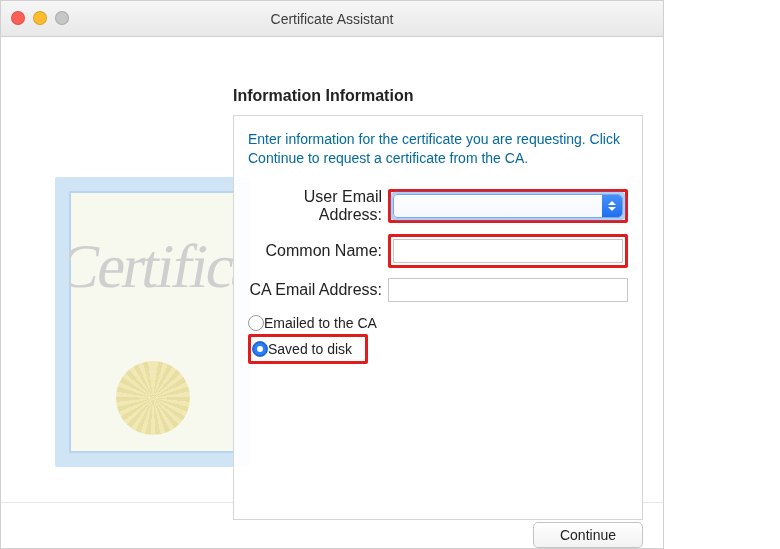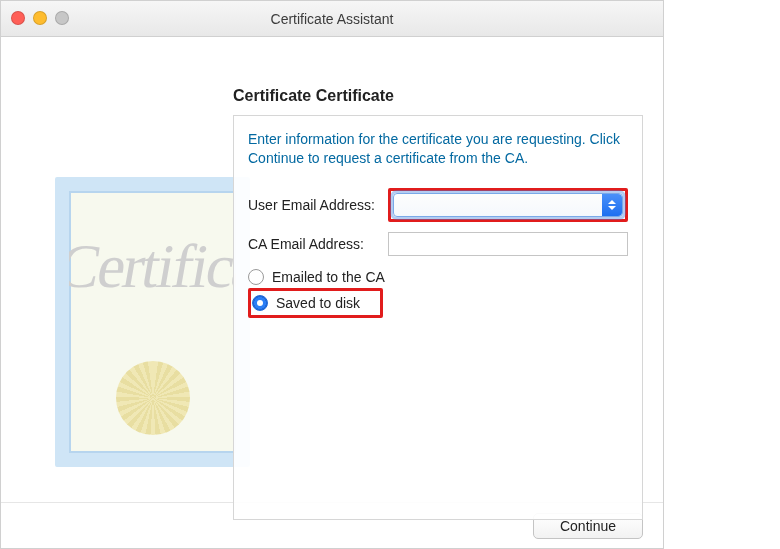--- a/index.html
+++ b/index.html
@@ -36,55 +36,55 @@
       background: repeating-conic-gradient(#efe6af 0 8deg, #e6db98 8deg 16deg);
       filter: opacity(.9);
     }
     .panel {
       position: absolute; left: 232px; top: 50px; right: 20px;
     }
     .panel h2 { font-size: 16px; font-weight: 700; margin-bottom: 10px; color: #222; }
     .panel-box { border: 1px solid #d6d6d6; padding: 14px 14px 18px; min-height: 405px; background: rgba(255,255,255,.92); }
     .intro { font-size: 14px; color: #0369a1; line-height: 1.35; margin-bottom: 20px; }
     .form-row { display: flex; align-items: center; margin-bottom: 10px; }
-    .lbl { width: 140px; text-align: left; font-size: 14px; color: #222; padding-right: 6px; }
+    .lbl { width: 140px; text-align: right; font-size: 16px; color: #222; padding-right: 6px; }
     .ctrl { flex: 1; }
     .hl { border: 3px solid #e11c1c; padding: 2px; border-radius: 2px; }
     .combo {
       position: relative; width: 100%; height: 24px;
       border: 1px solid #7aa9e8; border-radius: 4px;
       box-shadow: 0 0 0 3px rgba(65,128,222,.4);
       background: linear-gradient(#fdfdfd, #f5f8fd);
     }
     .combo .btn {
       position: absolute; right: 0; top: 0; width: 20px; height: 100%;
       background: linear-gradient(#4a90f9, #1e6ff0);
       border-top-right-radius: 4px; border-bottom-right-radius: 4px;
       display: flex; flex-direction: column; justify-content: center; align-items: center;
     }
     .combo .btn .u, .combo .btn .d { width: 0; height: 0; border-left: 4px solid transparent; border-right: 4px solid transparent; }
     .combo .btn .u { border-bottom: 4px solid #fff; margin-bottom: 2px; }
     .combo .btn .d { border-top: 4px solid #fff; }
     .text-input {
       width: 100%; height: 24px; border: 1px solid #c5c5c5; background: #fff; padding: 2px 4px; font-size: 13px;
     }
-    .radio-row, .check-row { display: flex; align-items: center; gap: 8px; padding: 3px 0; }
+    .radio-row, .check-row { display: flex; align-items: center; gap: 0; padding: 3px 0; }
     .radio {
       width: 16px; height: 16px; border-radius: 50%; border: 1px solid #9a9a9a; background: #fff; position: relative; flex-shrink: 0;
     }
     .radio.sel { background: radial-gradient(circle at center, #2b7ef5 0 6px, #1e68d8 6px 8px); border-color: #1e68d8; }
     .radio.sel::after { content: ""; position: absolute; top: 4px; left: 4px; width: 6px; height: 6px; border-radius: 50%; background: #fff; }
     .checkbox { width: 15px; height: 15px; border: 1px solid #9a9a9a; border-radius: 3px; background: #fff; flex-shrink: 0; }
     .opt-text { font-size: 14px; color: #222; }
-    .footer { height: 46px; border-top: 1px solid #e6e6e6; display: flex; justify-content: flex-end; align-items: center; padding-right: 20px; }
+    .footer { height: 46px; border-top: 1px solid #e6e6e6; display: flex; justify-content: flex-end; align-items: flex-end; padding-right: 20px; }
     .continue-btn {
       width: 110px; height: 26px; font-size: 14px; border: 1px solid #c4c4c4; border-radius: 5px;
       background: linear-gradient(#ffffff, #f2f2f2); color: #222;
     }
-    .hl2 { display: inline-block; border: 3px solid #e11c1c; padding: 1px 20px 1px 1px; border-radius: 2px; }
+    .hl2 { display: inline-block; border: 3px solid #e11c1c; padding: 1px 13px 1px 1px; border-radius: 2px; }
   </style>
 </head>
 <body>
 
 <div class="window">
   <div class="titlebar">
     <div class="traffic">
       <div class="tl red"></div>
       <div class="tl yellow"></div>
       <div class="tl green"></div>
@@ -92,38 +92,46 @@
     <div class="title">Certificate Assistant</div>
   </div>
 
   <div class="body">
     <div class="cert-bg">
       <div class="script">Certificate</div>
       <div class="seal"></div>
     </div>
 
     <div class="panel">
-      <h2>Certificate Certificate</h2>
+      <h2>Information Information</h2>
       <div class="panel-box">
         <div class="intro">Enter information for the certificate you are requesting. Click Continue to request a certificate from the CA.</div>
 
         <div class="form-row">
           <div class="lbl">User Email Address:</div>
           <div class="ctrl">
             <div class="hl">
               <div class="combo">
                 <div class="btn">
                   <div class="u"></div>
                     <div class="d"></div>
                 </div>
               </div>
             </div>
           </div>
         </div>
 
+        <div class="form-row">
+          <div class="lbl">Common Name:</div>
+          <div class="ctrl">
+            <div class="hl">
+              <input class="text-input" value="" style="">
+            </div>
+          </div>
+        </div>
 
         <div class="form-row">
           <div class="lbl">CA Email Address:</div>
           <div class="ctrl">
             <input class="text-input" value="" style="">
           </div>
         </div>
 
         <div class="form-row">
           <div class="ctrl">

